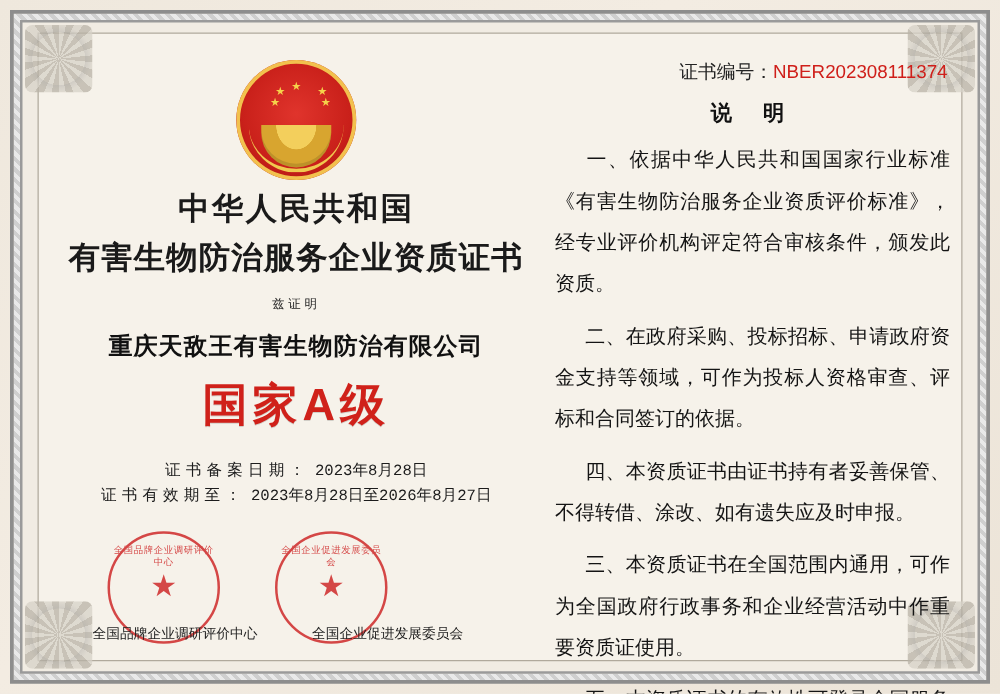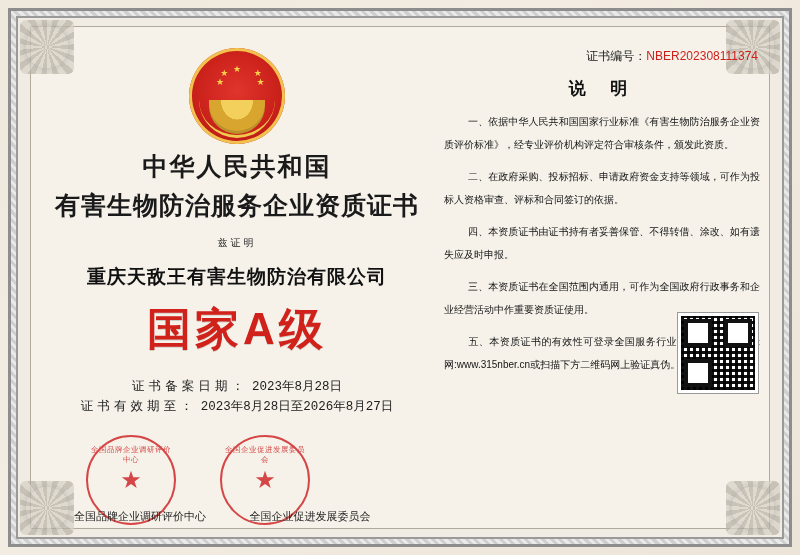--- a/index.html
+++ b/index.html
@@ -98,21 +98,21 @@
     letter-spacing:1px;margin:0 0 14px 0;
   }
   .zizhengming{
     font-size:10px;color:#222;margin:10px 0 14px 0;letter-spacing:3px;
   }
   .company{
     font-size:19px;font-weight:bold;color:#111;margin:6px 0 10px 0;
     letter-spacing:1px;
   }
   .grade{
-    font-size:44px;font-weight:bold;color:#d0211a;
+    font-size:36px;font-weight:bold;color:#d0211a;
     letter-spacing:4px;margin:10px 0 18px 0;
     text-shadow:0 1px 0 rgba(0,0,0,.15);
   }
   .dates{
     margin:14px 0 0 0;text-align:center;font-size:12.5px;color:#1c1c1c;
     line-height:20px;
   }
   .dates .row{display:flex;justify-content:center;font-family:Liberation Mono, monospace;}
   .dates .lbl{width:112px;text-align:justify;text-align-last:justify;}
   .dates .val{margin-left:8px;white-space:nowrap;}
@@ -142,29 +142,29 @@
     box-sizing:border-box;
     font-size:11px;color:#1d1d1d;
   }
   .sealcaptions span{width:160px;text-align:center;}
 
   
   .right{
     position:absolute;left:410px;top:8px;right:4px;
   }
   .certno{
-    text-align:right;font-size:12px;color:#222;margin:12px 6px 0 0;
+    text-align:right;font-size:15px;color:#222;margin:12px 6px 0 0;
   }
   .certno b{color:#cf1f1a;font-weight:normal;}
   .shuoming{
     text-align:center;font-size:17px;font-weight:bold;color:#111;
     letter-spacing:10px;margin:12px 0 10px 0;
   }
   .para{
-    font-size:10px;color:#141414;line-height:23px;
+    font-size:16px;color:#141414;line-height:33px;
     text-align:justify;margin:0 4px 9px 2px;
     text-justify:inter-ideograph;
   }
   .para .ind{padding-left:24px;display:inline-block;}
   .qr{
     position:absolute;right:6px;bottom:-8px;
     width:74px;height:74px;
     background:
       repeating-linear-gradient(0deg,#111 0 3px,#fff 3px 6px),
       repeating-linear-gradient(90deg,#111 0 3px,#fff 3px 6px);

